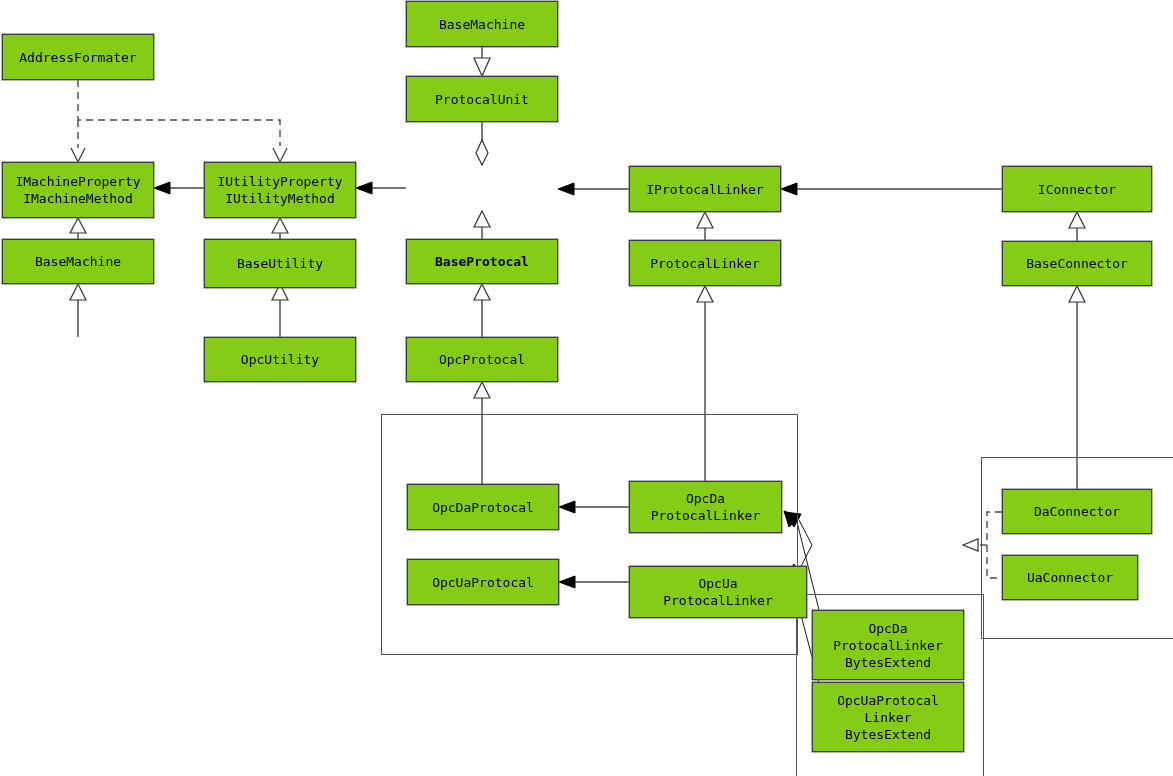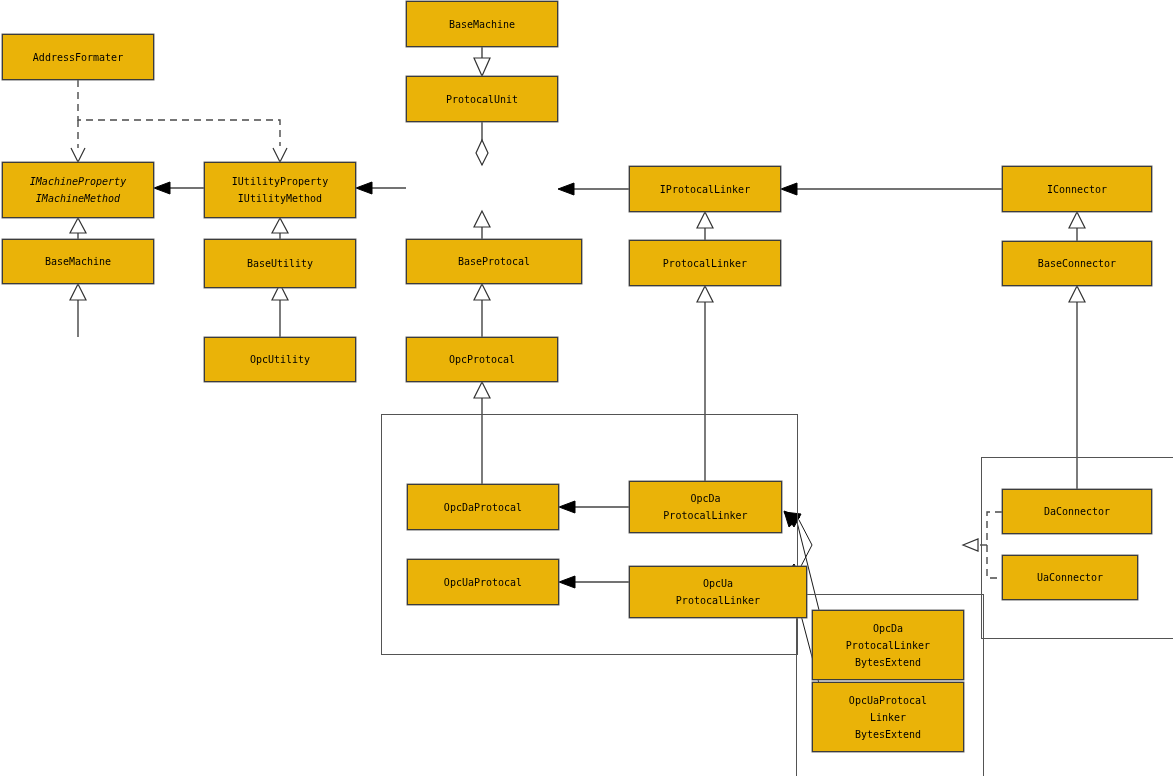--- a/index.html
+++ b/index.html
@@ -18,29 +18,29 @@
   #diagram-svg {
     position: absolute;
     left: 0;
     top: 0;
     width: 1173px;
     height: 776px;
   }
   .uml-box {
     position: absolute;
     box-sizing: border-box;
-    background: #eab308;
+    background: #84cc16;
     border: 1px solid #3c3c3c;
     box-shadow: 0 0 0 0.5px #6b6b6b;
     display: flex;
     align-items: center;
     justify-content: center;
     text-align: center;
     font-family: "DejaVu Sans Mono", monospace;
-    font-size: 10px;
+    font-size: 13px;
     line-height: 17px;
     color: #000000;
     letter-spacing: 0px;
     white-space: pre-line;
     z-index: 3;
   }
   .group-box {
     position: absolute;
     box-sizing: border-box;
     border: 1px solid #545454;
@@ -209,36 +209,36 @@
   <div class="group-box" style="left:381px; top:414px; width:417px; height:241px;"></div>
   <div class="group-box" style="left:796px; top:594px; width:188px; height:186px;"></div>
   <div class="group-box" style="left:981px; top:457px; width:196px; height:182px;"></div>
 
   <div class="uml-box" style="left:2px; top:34px; width:152px; height:46px;">AddressFormater</div>
 
   <div class="uml-box" style="left:406px; top:1px; width:152px; height:46px;">BaseMachine</div>
 
   <div class="uml-box" style="left:406px; top:76px; width:152px; height:46px;">ProtocalUnit</div>
 
-  <div class="uml-box" style="left:2px; top:162px; width:152px; height:56px;font-style:italic;">IMachineProperty
+  <div class="uml-box" style="left:2px; top:162px; width:152px; height:56px;">IMachineProperty
 IMachineMethod</div>
 
   <div class="uml-box" style="left:204px; top:162px; width:152px; height:56px;">IUtilityProperty
 IUtilityMethod</div>
 
 
   <div class="uml-box" style="left:629px; top:166px; width:152px; height:46px;">IProtocalLinker</div>
 
   <div class="uml-box" style="left:1002px; top:166px; width:150px; height:46px;">IConnector</div>
 
   <div class="uml-box" style="left:2px; top:239px; width:152px; height:45px;">BaseMachine</div>
 
   <div class="uml-box" style="left:204px; top:239px; width:152px; height:49px;">BaseUtility</div>
 
-  <div class="uml-box" style="left:406px; top:239px; width:176px; height:45px;">BaseProtocal</div>
+  <div class="uml-box" style="left:406px; top:239px; width:152px; height:45px;font-weight:bold;">BaseProtocal</div>
 
   <div class="uml-box" style="left:629px; top:240px; width:152px; height:46px;">ProtocalLinker</div>
 
   <div class="uml-box" style="left:1002px; top:241px; width:150px; height:45px;">BaseConnector</div>
 
 
   <div class="uml-box" style="left:204px; top:337px; width:152px; height:45px;">OpcUtility</div>
 
   <div class="uml-box" style="left:406px; top:337px; width:152px; height:45px;">OpcProtocal</div>
 

